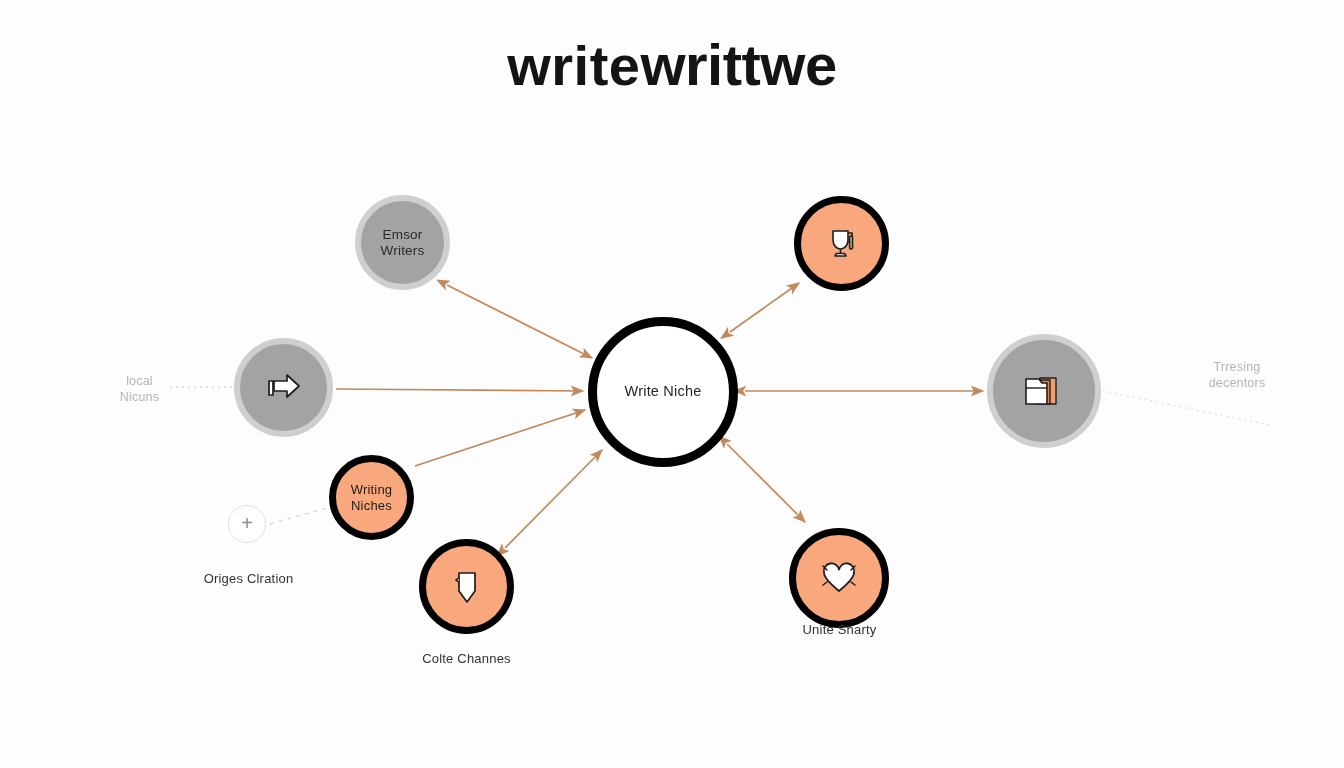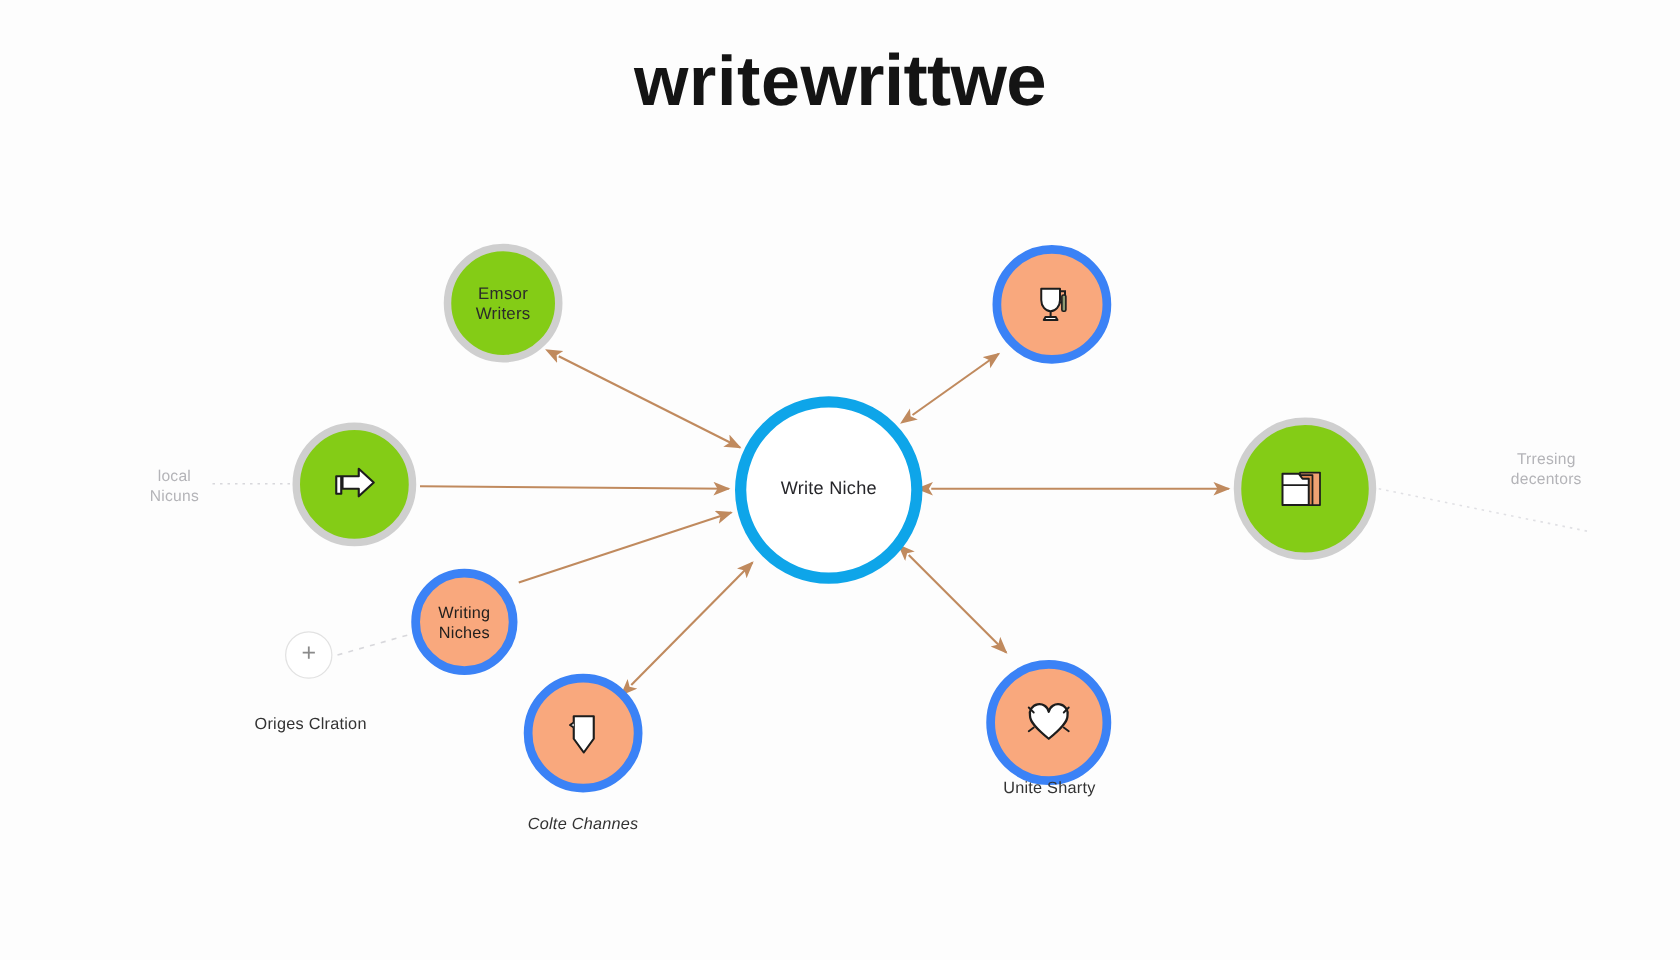--- a/index.html
+++ b/index.html
@@ -73,40 +73,40 @@
     white-space: pre-line;
   }
 
   
   .node-center {
     left: 588px;
     top: 317px;
     width: 150px;
     height: 150px;
     background: #ffffff;
-    border: 9px solid #0ea5e9;
+    border: 9px solid #000000;
   }
   .node-center .node-label {
     font-size: 14.5px;
     color: #26262a;
   }
 
   
   .node-ring {
-    background: #84cc16;
+    background: #a3a3a3;
     border: 6px solid #cfcfcf;
   }
   .node-tl { left: 355px; top: 195px;  width: 95px;  height: 95px; }
   .node-left  { left: 234px; top: 338px; width: 99px;  height: 99px; }
   .node-right { left: 987px; top: 334px; width: 114px; height: 114px; }
 
   
   .node-orange {
     background: #f9a87d;
-    border: 7px solid #3b82f6;
+    border: 7px solid #000000;
   }
   .node-tr     { left: 794px; top: 196px; width: 95px;  height: 95px; }
   .node-writing{ left: 329px; top: 455px; width: 85px;  height: 85px; }
   .node-colte  { left: 419px; top: 539px; width: 95px;  height: 95px; }
   .node-unite  { left: 789px; top: 528px; width: 100px; height: 100px; }
 
   .node-orange .node-label { color: #23201e; font-size: 13px; }
 
   
   .node-plus {
@@ -136,21 +136,21 @@
     font-size: 13px;
     color: #333333;
     letter-spacing: 0.2px;
   }
   .caption-faint {
     font-size: 12.5px;
     color: #b4b4b8;
     letter-spacing: 0.2px;
   }
 
-  .cap-colte { left: 399px; top: 651px; width: 135px; font-style: italic; }
+  .cap-colte { left: 399px; top: 651px; width: 135px; }
   .cap-unite { left: 772px; top: 622px; width: 135px; }
   .cap-plus  { left: 181px; top: 571px; width: 135px; }
   .cap-local { left: 92px;  top: 374px; width: 95px;  }
   .cap-trend { left: 1177px;top: 360px; width: 120px; }
 
   
   .icon-wrap {
     display: flex;
     align-items: center;
     justify-content: center;

